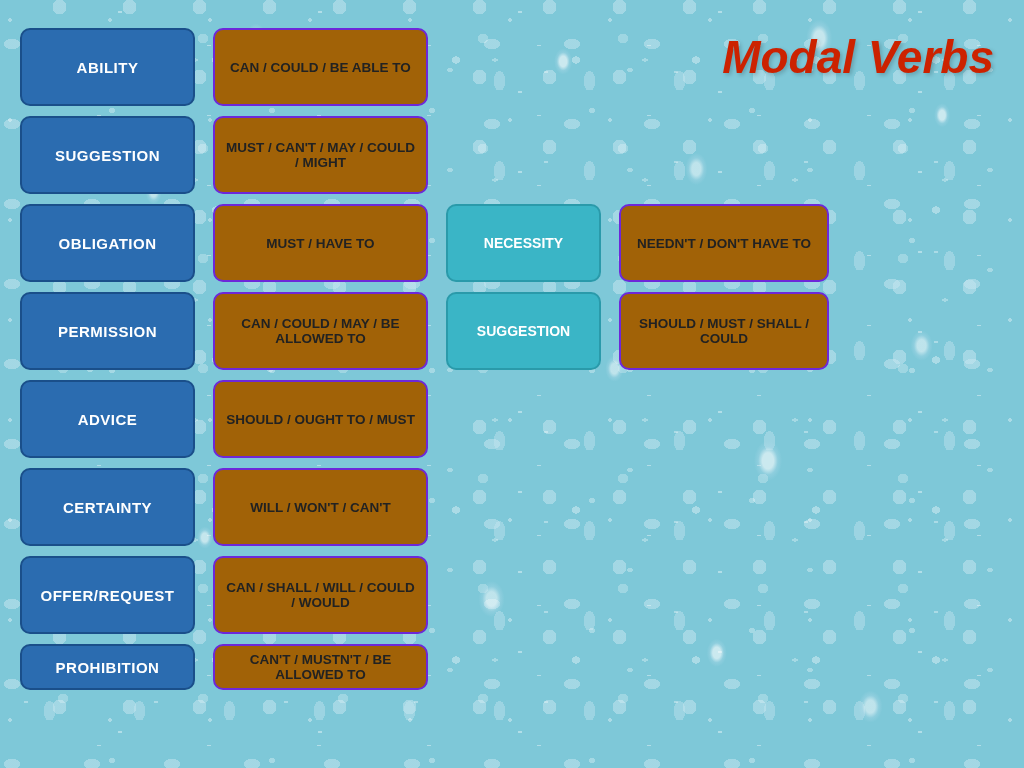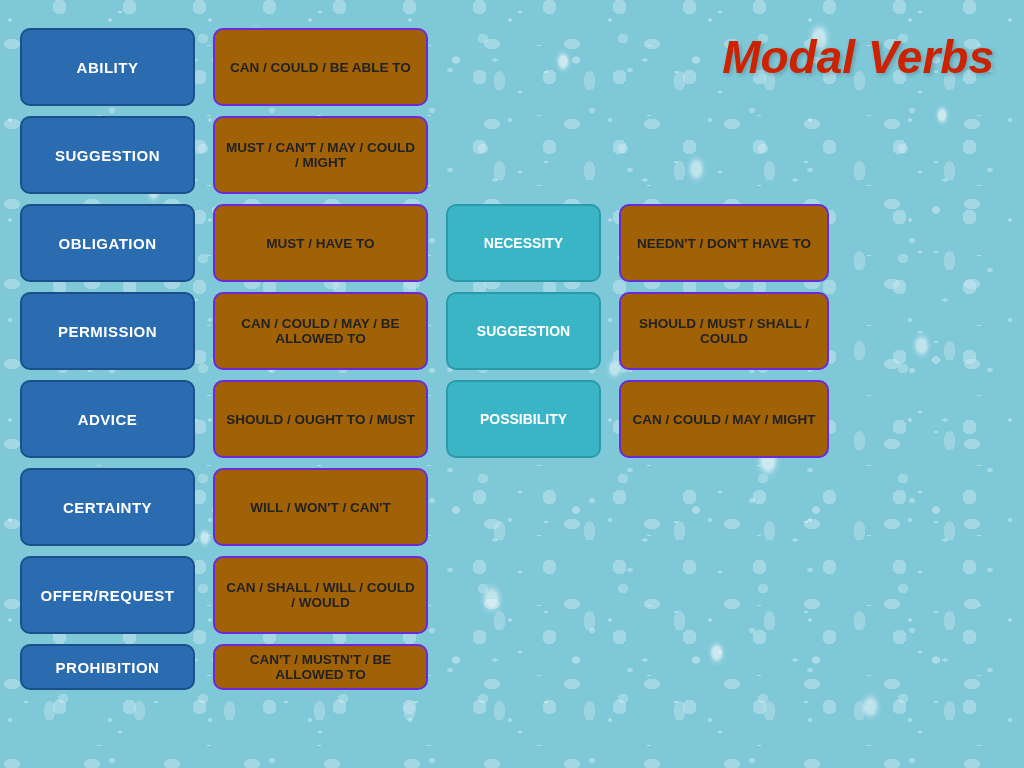--- a/index.html
+++ b/index.html
@@ -218,26 +218,20 @@
     <div class="peach-box row4-col4">
       <span>SHOULD / MUST / SHALL / COULD</span>
     </div>
 
     <div class="blue-box row5-col1">
       <span>ADVICE</span>
     </div>
     <div class="peach-box row5-col2">
       <span>SHOULD / OUGHT TO / MUST</span>
     </div>
-    <div class="teal-box row5-col3">
-      <span>POSSIBILITY</span>
-    </div>
-    <div class="peach-box row5-col4">
-      <span>CAN / COULD / MAY / MIGHT</span>
-    </div>
 
     <div class="blue-box row6-col1">
       <span>CERTAINTY</span>
     </div>
     <div class="peach-box row6-col2">
       <span>WILL / WON'T / CAN'T</span>
     </div>
     <div class="row6-col3"></div>
     <div class="row6-col4"></div>
 

